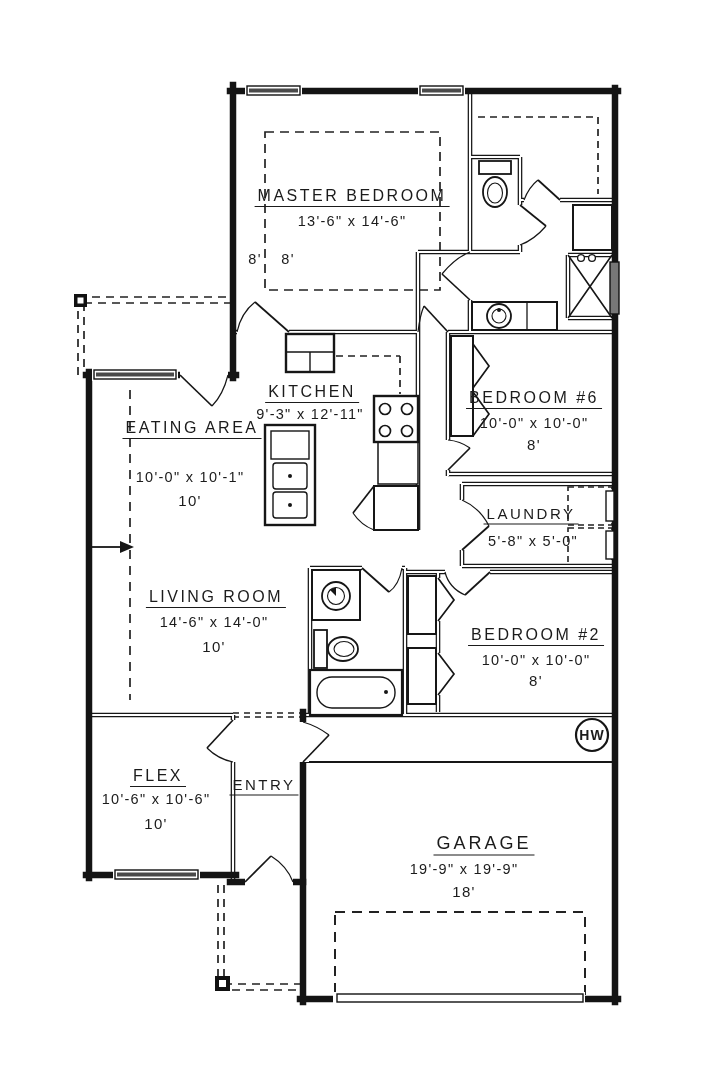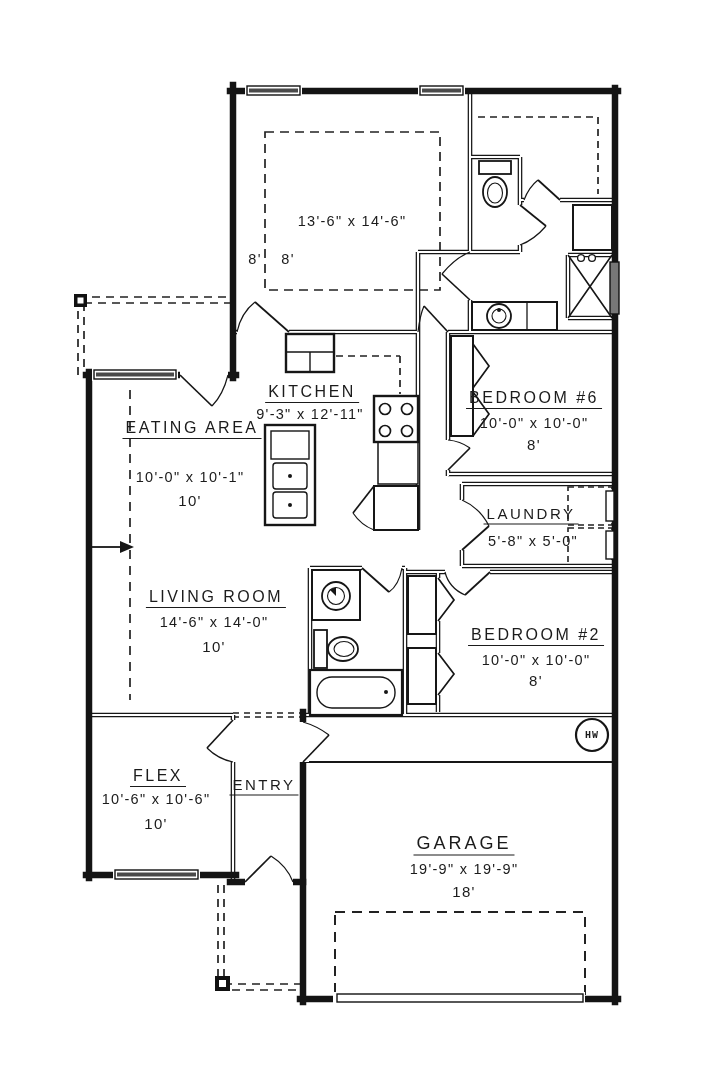--- a/index.html
+++ b/index.html
@@ -4,22 +4,22 @@
 <style>
   html,body{margin:0;padding:0;background:#fff;}
   .page{position:relative;width:724px;height:1086px;background:#ffffff;outline:1px solid #ececec;
         font-family:"Liberation Sans", sans-serif;overflow:hidden;}
   .plan-svg{position:absolute;left:0;top:0;width:724px;height:1086px;}
   .lbl{position:absolute;transform:translate(-50%,-50%);white-space:nowrap;color:#1b1b1b;
        font-size:16px;letter-spacing:2.5px;font-weight:500;text-align:center;}
   .rname{border-bottom:1.7px solid #1b1b1b;padding:0 3px 2px 3px;}
   .dims{font-size:14.5px;letter-spacing:1.3px;font-weight:400;}
   .small{font-size:15px;}
-  .big{font-size:18px;letter-spacing:3px;}
-  .hwlbl{font-size:10px;letter-spacing:1px;font-weight:600;font-family:Liberation Mono, monospace;}
+  .big{font-size:18px;letter-spacing:3px;margin-left:20px;}
+  .hwlbl{font-size:14px;letter-spacing:1px;font-weight:600;}
 </style>
 </head>
 <body>
 
 <div class="page">
 
 <svg class="plan-svg" viewBox="0 0 724 1086">
 
   <g stroke="#222" fill="none" stroke-width="1.7">
 
@@ -281,20 +281,21 @@
 
     <circle cx="592" cy="735" r="16" stroke-width="2.2"></circle>
   </g>
 
   <g stroke="#161616" fill="#161616">
     <path d="M92,547 H120" stroke-width="1.8" fill="none"></path>
     <polygon points="120,541 134,547 120,553" stroke="none"></polygon>
   </g>
 </svg>
 
+<div class="lbl" style="left:352px;top:196px"><span class="rname">MASTER BEDROOM</span></div>
 <div class="lbl dims" style="left:352px;top:221px">13'-6" x 14'-6"</div>
 <div class="lbl dims" style="left:255px;top:259px">8'</div>
 <div class="lbl dims" style="left:288px;top:259px">8'</div>
 
 <div class="lbl" style="left:312px;top:392px"><span class="rname">KITCHEN</span></div>
 <div class="lbl dims" style="left:310px;top:414px">9'-3" x 12'-11"</div>
 
 <div class="lbl" style="left:192px;top:428px"><span class="rname">EATING AREA</span></div>
 <div class="lbl dims" style="left:190px;top:477px">10'-0" x 10'-1"</div>
 <div class="lbl dims small" style="left:190px;top:500px">10'</div>

